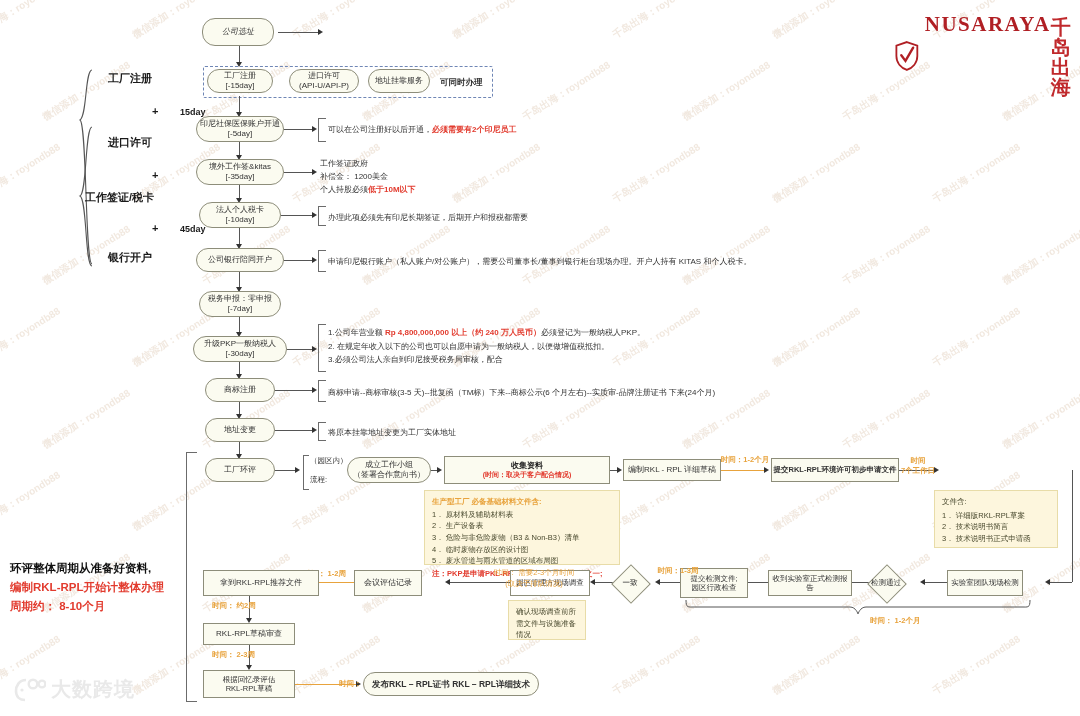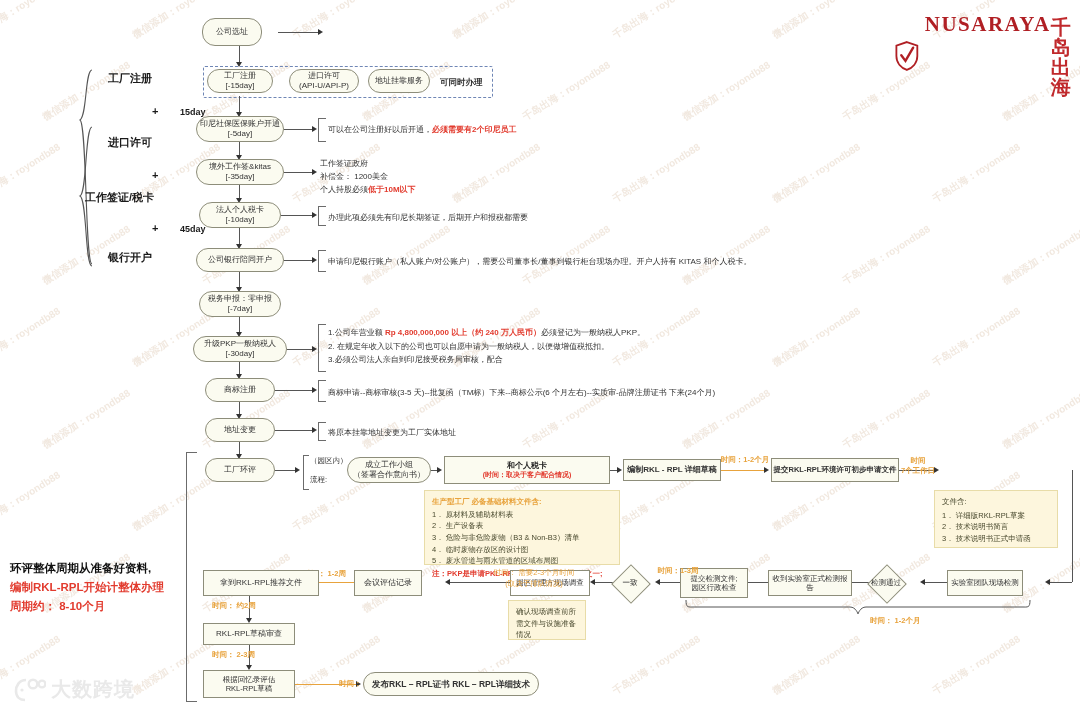--- a/index.html
+++ b/index.html
@@ -182,21 +182,21 @@
   <div class="grp-label" style="left:108px;top:71px;">工厂注册</div>
   <div class="grp-plus" style="left:152px;top:105px;">+</div>
   <div class="grp-day" style="left:180px;top:107px;">15day</div>
   <div class="grp-label" style="left:108px;top:135px;">进口许可</div>
   <div class="grp-plus" style="left:152px;top:169px;">+</div>
   <div class="grp-label" style="left:85px;top:190px;">工作签证/税卡</div>
   <div class="grp-plus" style="left:152px;top:222px;">+</div>
   <div class="grp-day" style="left:180px;top:224px;">45day</div>
   <div class="grp-label" style="left:108px;top:250px;">银行开户</div>
 
-  <div class="node rounded" style="left:202px;top:18px;width:60px;height:28px;">
+  <div class="node rounded" style="left:202px;top:18px;width:72px;height:28px;font-style:italic;">
     <span>公司选址</span>
   </div>
   <div class="ln lnh" style="left:278px;top:32px;width:40px;"></div>
   <div class="arr arr-r" style="left:318px;top:29px;"></div>
   <div class="ln lnv" style="left:239px;top:46px;height:18px;"></div>
   <div class="arr arr-d" style="left:236px;top:62px;"></div>
 
   <div class="dashbox" style="left:203px;top:66px;width:288px;height:30px;"></div>
   <div class="node rounded" style="left:207px;top:69px;width:66px;height:24px;">
     <span><span id="p0a">工厂注册</span><br><span id="p0b">[-15day]</span></span>
@@ -314,28 +314,28 @@
   <div class="plain" style="left:310px;top:455px;font-size:7.5px;">（园区内）</div>
   <div class="plain" style="left:310px;top:474px;font-size:7.5px;">流程:</div>
 
   <div class="node rounded" style="left:347px;top:457px;width:84px;height:26px;">
     <span><span id="n-team-1">成立工作小组</span><br><span id="n-team-2">（签署合作意向书）</span></span>
   </div>
   <div class="ln lnh" style="left:431px;top:470px;width:9px;"></div>
   <div class="arr arr-r" style="left:437px;top:467px;"></div>
 
   <div class="node rect" style="left:444px;top:456px;width:166px;height:28px;flex-direction:column;">
-    <span style="font-weight:bold;color:#222;" id="n-col-t">和个人税卡</span>
+    <span style="font-weight:bold;color:#222;" id="n-col-t">收集资料</span>
     <span class="redtxt" style="font-size:7px;" id="n-col-s">(时间：取决于客户配合情况)</span>
   </div>
   <div class="ln lnh" style="left:610px;top:470px;width:10px;"></div>
   <div class="arr arr-r" style="left:617px;top:467px;"></div>
 
   <div class="node rect" style="left:623px;top:459px;width:98px;height:22px;">
-    <span id="n-draft" style="font-weight:bold;">编制RKL - RPL 详细草稿</span>
+    <span id="n-draft" style="font-weight:normal;">编制RKL - RPL 详细草稿</span>
   </div>
   <div class="ln lnh" style="left:721px;top:470px;width:46px;background:#e8a33d;"></div>
   <div class="arr arr-r" style="left:764px;top:467px;border-left-color:#333;"></div>
   <div class="tlabel" style="left:716px;top:455px;width:58px;">
     <span id="t-draft-1">时间：</span><span id="t-draft-2">1-2个月</span>
   </div>
 
   <div class="node rect" style="left:771px;top:458px;width:128px;height:24px;">
     <span id="n-submit" style="font-weight:bold;font-size:7.5px;">提交RKL-RPL环境许可初步申请文件</span>
   </div>

